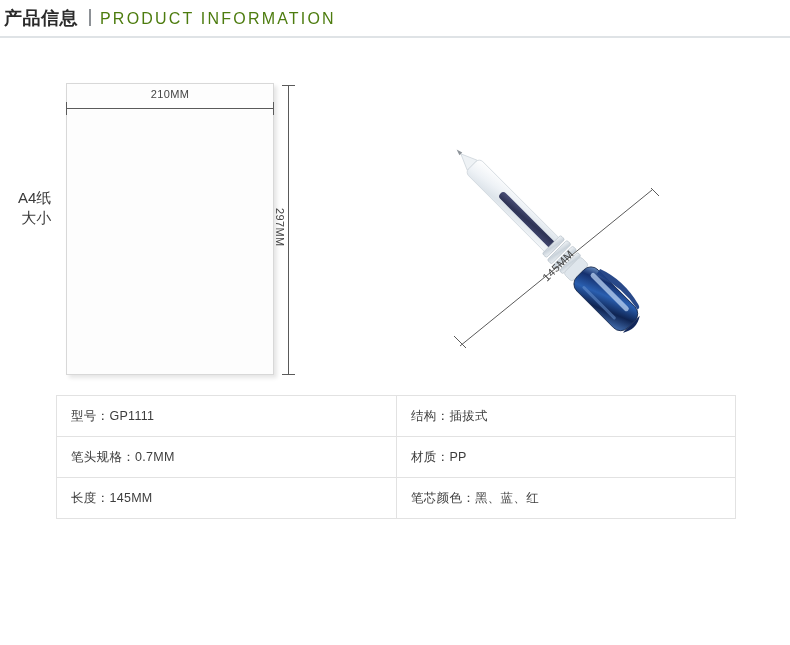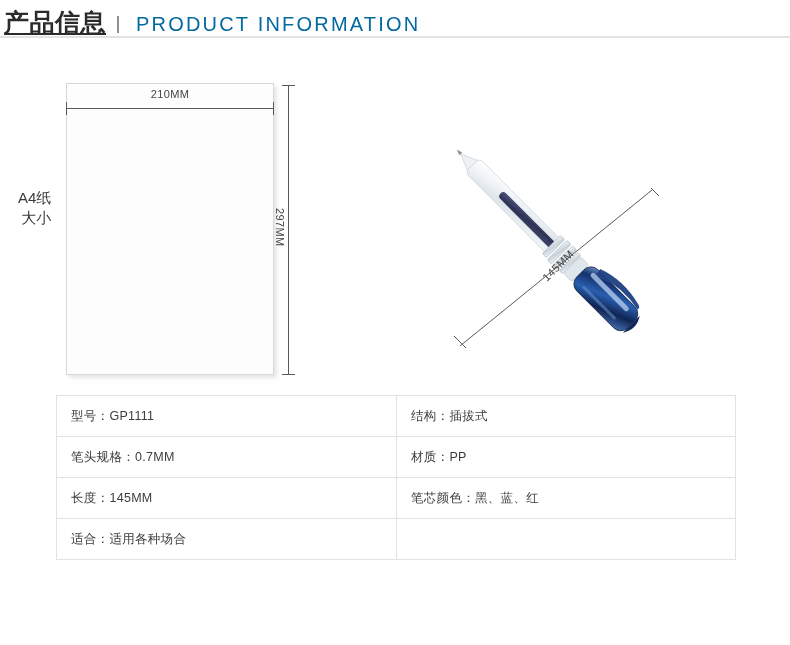--- a/index.html
+++ b/index.html
@@ -25,40 +25,38 @@
     height: 38px;
     border-bottom: 2px solid #dfe3e6;
     box-sizing: border-box;
   }
   .header-inner {
     display: flex;
     align-items: baseline;
     padding: 6px 0 0 4px;
   }
   .header-cn {
-    font-size: 25px;
+    font-size: 18px;
     font-weight: bold;
     color: #2b2b2b;
     letter-spacing: 0.5px;
-    text-decoration: underline;
   }
   .header-sep {
     display: inline-block;
     width: 2px;
     height: 17px;
     background: #8d9196;
     margin: 0 9px 0 11px;
     position: relative;
     top: 2px;
   }
   .header-en {
-    font-size: 20px;
-    color: #0369a1;
+    font-size: 16px;
+    color: #4d7c0f;
     letter-spacing: 2.2px;
-    margin-left: 8px;
   }
 
   
   .illustration {
     position: absolute;
     left: 0;
     top: 38px;
     width: 662px;
     height: 350px;
   }
@@ -299,18 +297,14 @@
       <td class="col-right">结构：插拔式</td>
     </tr>
     <tr>
       <td class="col-left">笔头规格：0.7MM</td>
       <td class="col-right">材质：PP</td>
     </tr>
     <tr>
       <td class="col-left">长度：145MM</td>
       <td class="col-right">笔芯颜色：黑、蓝、红</td>
     </tr>
-    <tr>
-      <td class="col-left">适合：适用各种场合</td>
-      <td class="col-right empty"></td>
-    </tr>
   </tbody>
 </table>
 
 </body></html>

